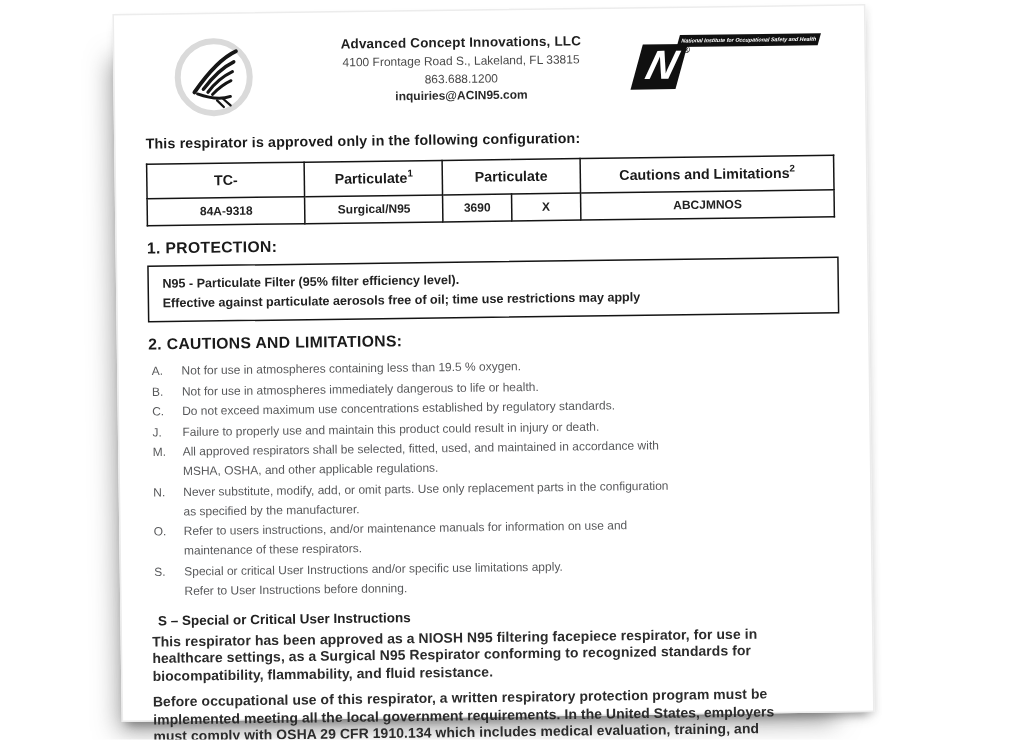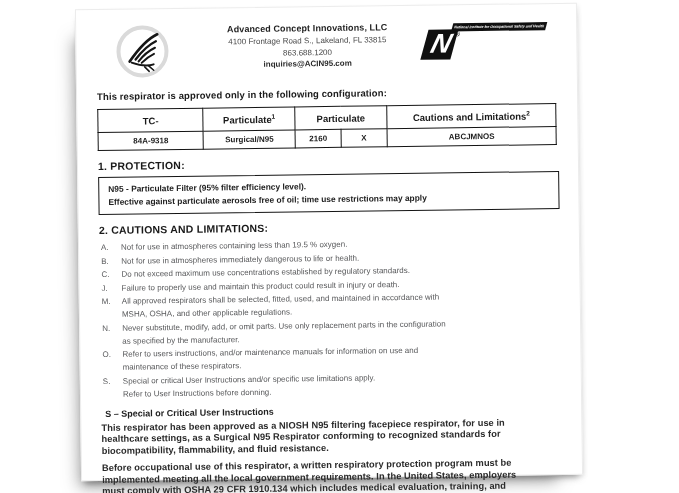--- a/index.html
+++ b/index.html
@@ -114,21 +114,21 @@
         <th><span>TC-</span></th>
         <th><span>Particulate</span><sup>1</sup></th>
         <th colspan="2"><span>Particulate</span></th>
         <th><span>Cautions and Limitations</span><sup>2</sup></th>
       </tr>
     </thead>
     <tbody>
       <tr>
         <td>84A-9318</td>
         <td>Surgical/N95</td>
-        <td>2160</td>
+        <td>3690</td>
         <td>X</td>
         <td>ABCJMNOS</td>
       </tr>
     </tbody>
   </table>
 
   <div class="sec-heading">1. PROTECTION:</div>
   <div class="protect-box">
     <div>N95 - Particulate Filter (95% filter efficiency level).</div>
     <div>Effective against particulate aerosols free of oil; time use restrictions may apply</div>

